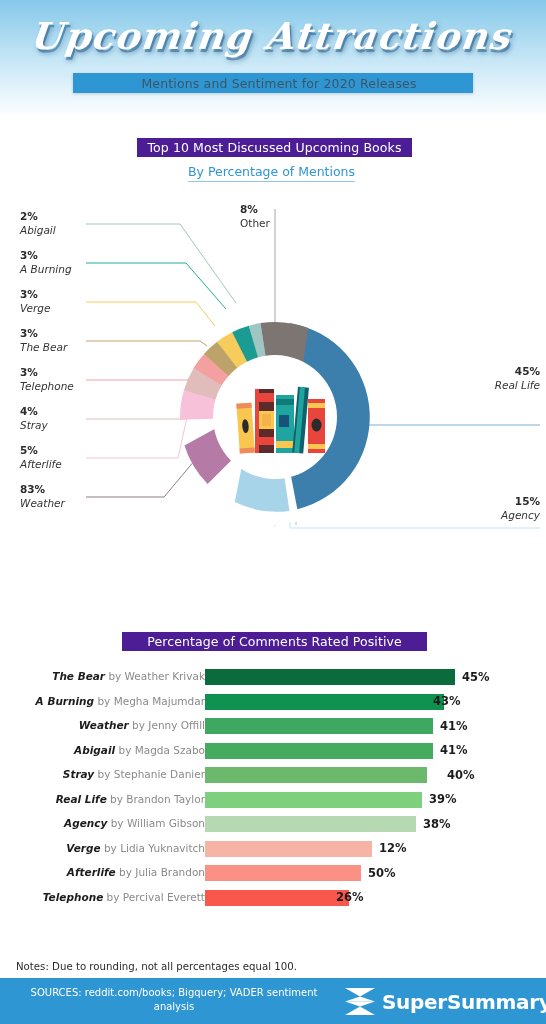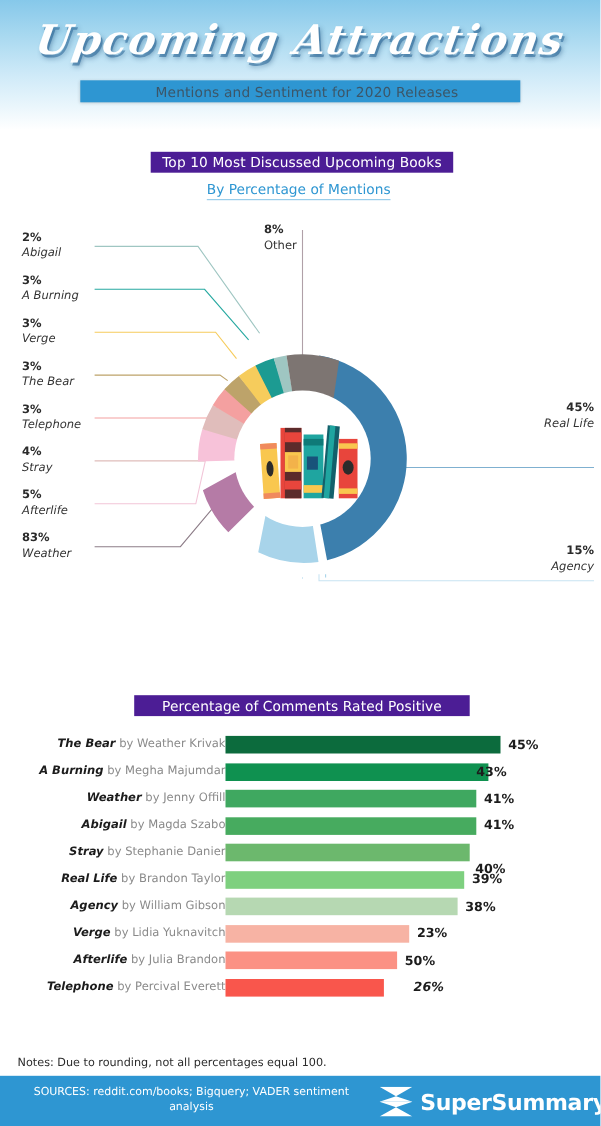--- a/index.html
+++ b/index.html
@@ -278,56 +278,56 @@
         <div class="bar-track" style="width: 228px;">
           <div class="bar-fill" style="width: 100%; background: rgb(71, 171, 95);"></div>
         </div>
         <div class="bar-val" style="left: 440px;">41%</div>
       </div>
       <div class="bar-row">
         <div class="bar-label"><i>Stray</i><span> by Stephanie Danier</span></div>
         <div class="bar-track" style="width: 222px;">
           <div class="bar-fill" style="width: 100%; background: rgb(108, 184, 109);"></div>
         </div>
-        <div class="bar-val" style="left: 432px; margin-top: 15px;">40%</div>
+        <div class="bar-val" style="left: 447px;">40%</div>
       </div>
       <div class="bar-row">
         <div class="bar-label"><i>Real Life</i><span> by Brandon Taylor</span></div>
         <div class="bar-track" style="width: 217px;">
           <div class="bar-fill" style="width: 100%; background: rgb(126, 208, 127);"></div>
         </div>
         <div class="bar-val" style="left: 429px;">39%</div>
       </div>
       <div class="bar-row">
         <div class="bar-label"><i>Agency</i><span> by William Gibson</span></div>
         <div class="bar-track" style="width: 211px;">
           <div class="bar-fill" style="width: 100%; background: rgb(182, 216, 178);"></div>
         </div>
         <div class="bar-val" style="left: 423px;">38%</div>
       </div>
       <div class="bar-row">
         <div class="bar-label"><i>Verge</i><span> by Lidia Yuknavitch</span></div>
         <div class="bar-track" style="width: 167px;">
           <div class="bar-fill" style="width: 100%; background: rgb(247, 179, 164);"></div>
         </div>
-        <div class="bar-val" style="left: 379px;">23%</div>
+        <div class="bar-val" style="left: 379px;">12%</div>
       </div>
       <div class="bar-row">
         <div class="bar-label"><i>Afterlife</i><span> by Julia Brandon</span></div>
         <div class="bar-track" style="width: 156px;">
           <div class="bar-fill" style="width: 100%; background: rgb(251, 145, 132);"></div>
         </div>
         <div class="bar-val" style="left: 368px;">50%</div>
       </div>
       <div class="bar-row">
         <div class="bar-label"><i>Telephone</i><span> by Percival Everett</span></div>
         <div class="bar-track" style="width: 144px;">
           <div class="bar-fill" style="width: 100%; background: rgb(249, 86, 76);"></div>
         </div>
-        <div class="bar-val" style="left: 376px; font-style: italic;">26%</div>
+        <div class="bar-val" style="left: 336px;">26%</div>
       </div>
     </div>
 
   <div id="notes">
     <span>Notes: Due to rounding, not all percentages equal 100.</span>
   </div>
 
   <div id="footer">
     <div id="sources">SOURCES: reddit.com/books; Bigquery; VADER sentiment analysis</div>
     <div id="logo">

